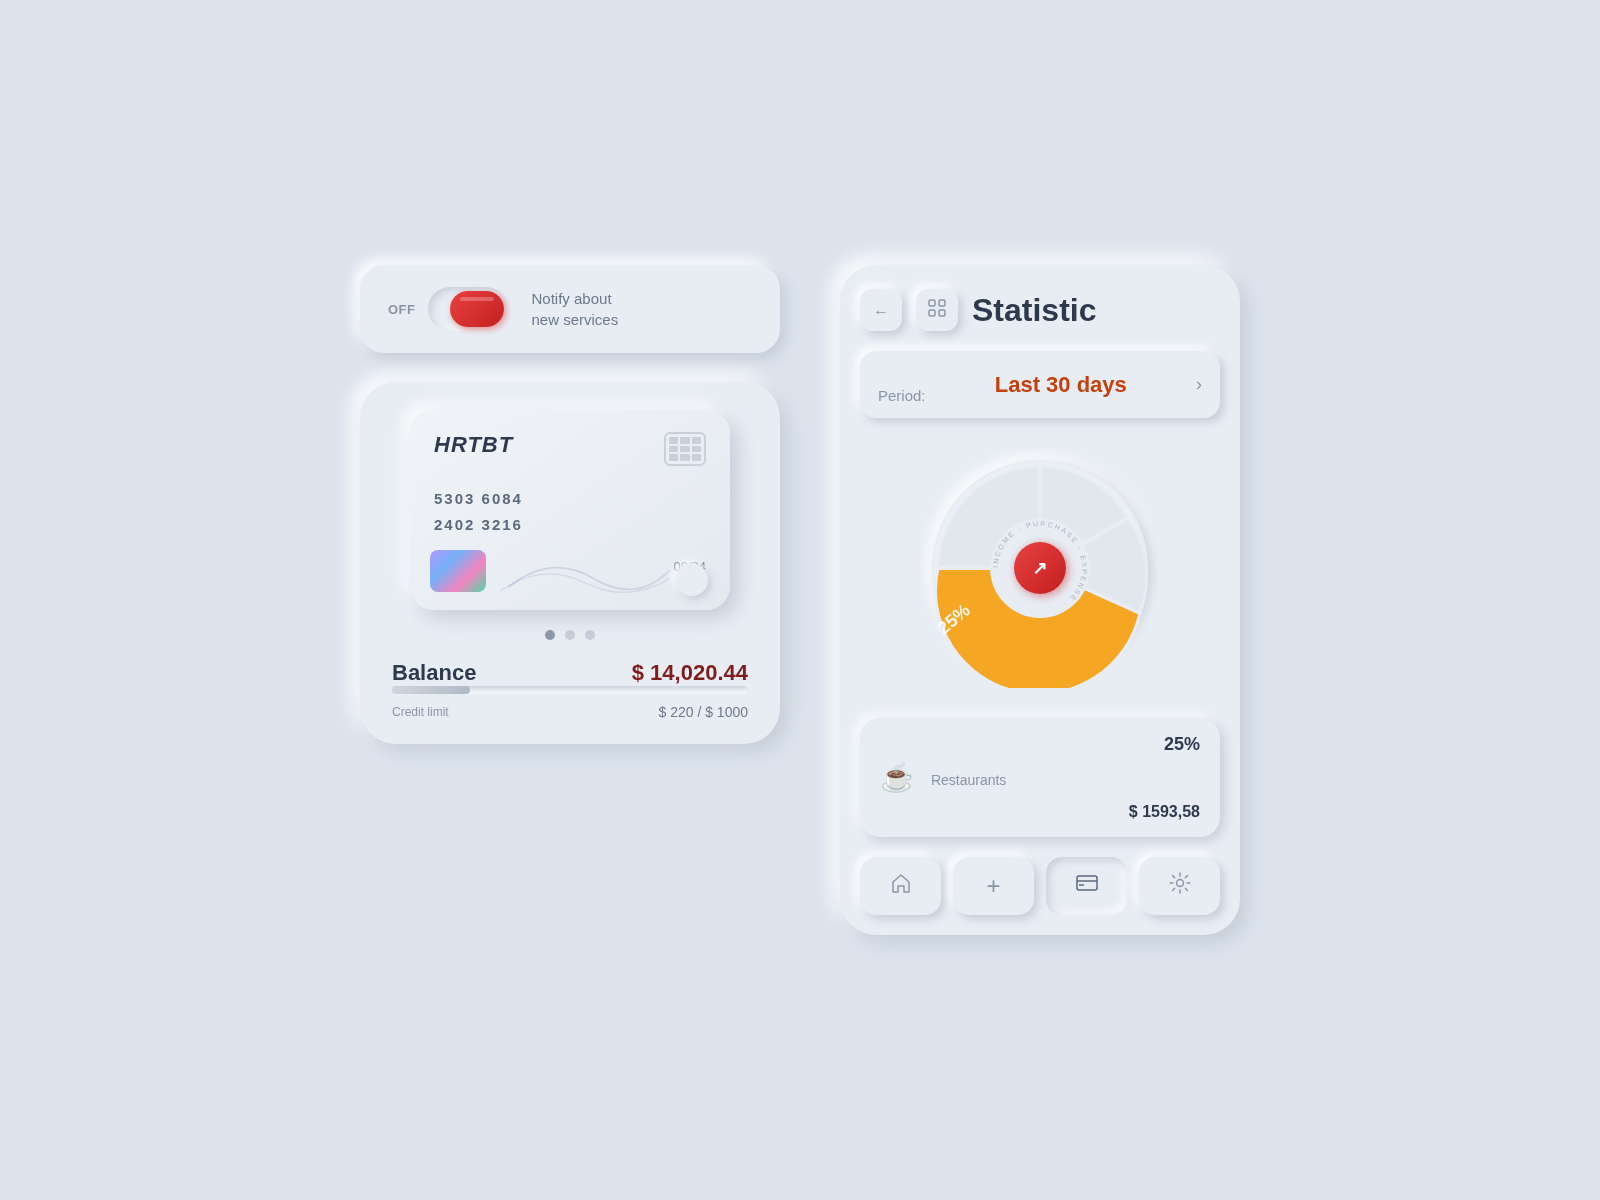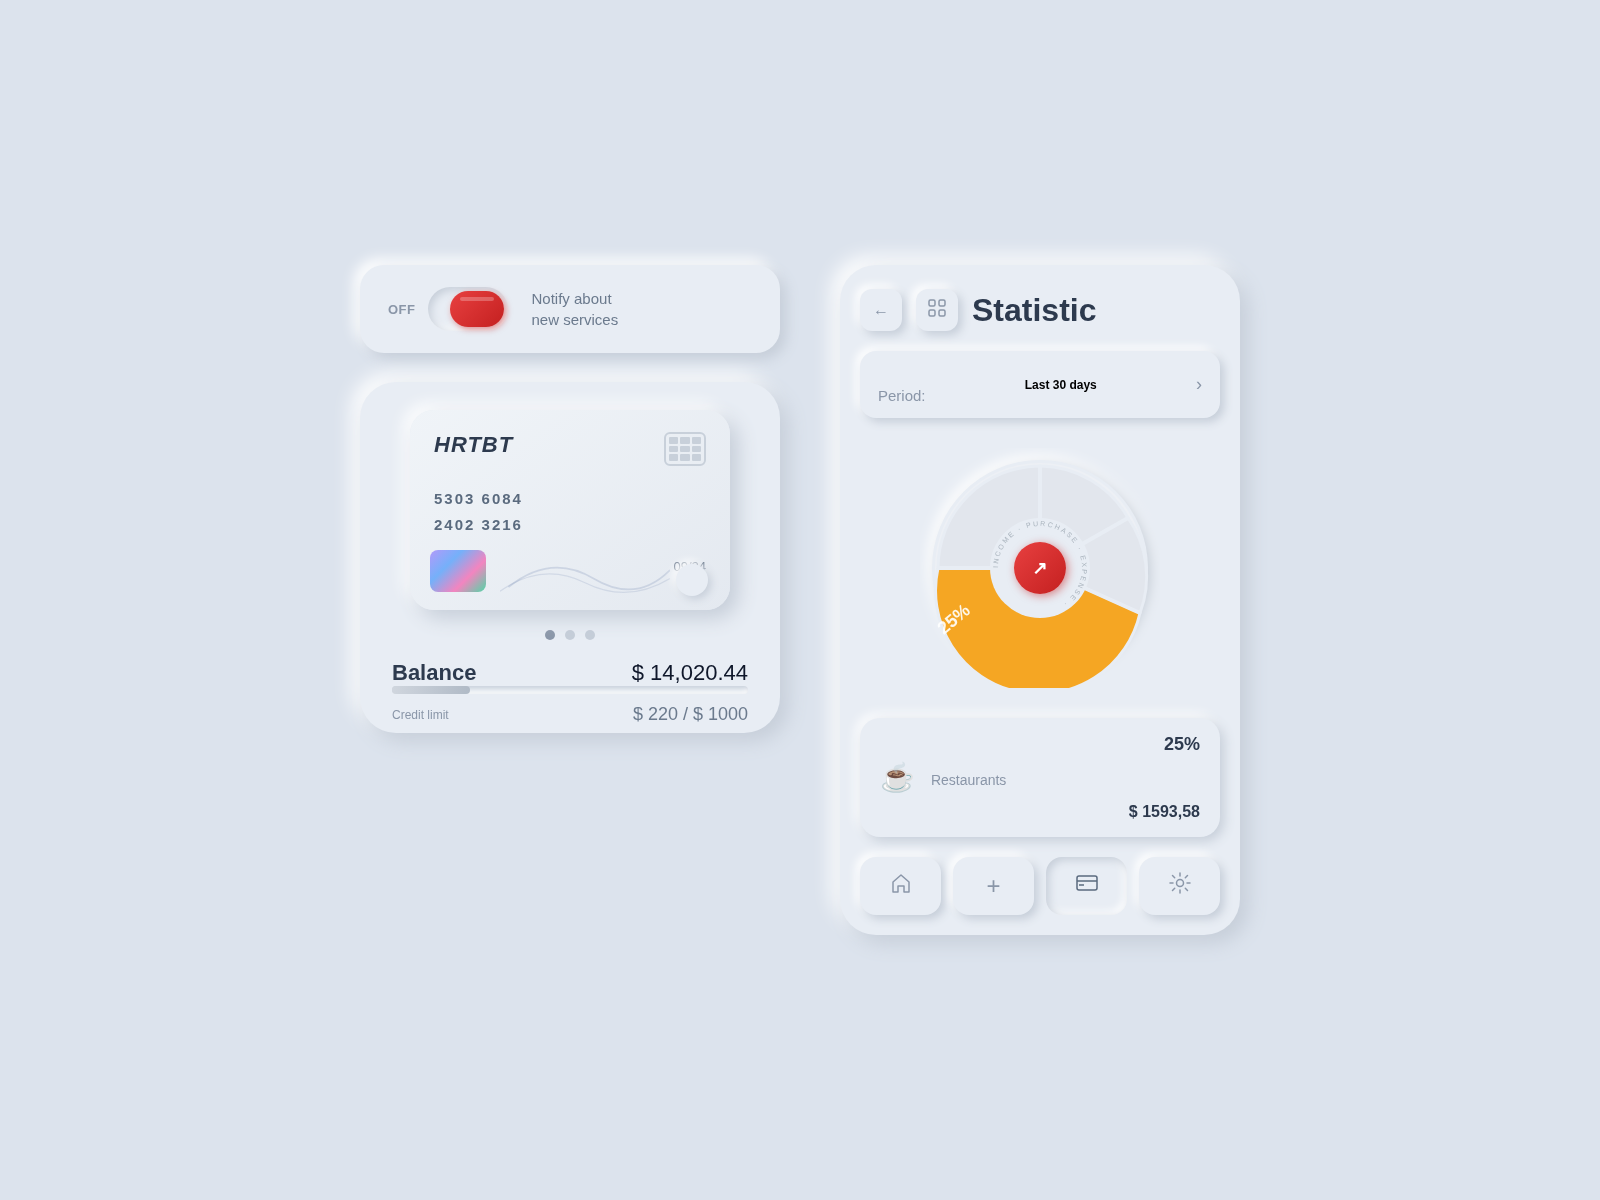--- a/index.html
+++ b/index.html
@@ -92,21 +92,21 @@
     .toggle-text {
       font-size: 15px;
       color: #6b7a8d;
       line-height: 1.4;
     }
 
     
     .phone-card-wrapper {
       background: #e8edf4;
       border-radius: 36px;
-      padding: 28px 28px 8px;
+      padding: 28px 28px 24px;
       box-shadow: 8px 8px 20px #c5cdd8, -8px -8px 20px #ffffff;
       display: flex;
       flex-direction: column;
       align-items: center;
       gap: 20px;
     }
 
     .credit-card {
       width: 320px;
       height: 200px;
@@ -224,22 +224,22 @@
     }
 
     .balance-label {
       font-size: 22px;
       font-weight: 800;
       color: #2d3a4e;
     }
 
     .balance-amount {
       font-size: 22px;
-      font-weight: 400;
-      color: #0f172a;
+      font-weight: 700;
+      color: #7f1d1d;
     }
 
     .progress-bar-wrapper {
       width: 100%;
       height: 8px;
       background: #e8edf4;
       border-radius: 4px;
       box-shadow: inset 2px 2px 5px #c5cdd8, inset -2px -2px 5px #ffffff;
       margin-bottom: 10px;
     }
@@ -256,21 +256,21 @@
       justify-content: space-between;
       align-items: center;
     }
 
     .credit-limit-label {
       font-size: 12px;
       color: #8a96a8;
     }
 
     .credit-limit-amount {
-      font-size: 18px;
+      font-size: 14px;
       color: #6b7a8d;
       font-weight: 500;
     }
 
     
     .right-panel {
       width: 400px;
     }
 
     .stat-phone {
@@ -321,23 +321,23 @@
       justify-content: space-between;
     }
 
     .period-label {
       font-size: 15px;
       color: #8a96a8;
       margin-top: 22px;
     }
 
     .period-value {
-      font-size: 12px;
+      font-size: 22px;
       font-weight: 700;
-      color: #000000;
+      color: #c2410c;
     }
 
     .period-arrow {
       font-size: 18px;
       color: #8a96a8;
     }
 
     
     .pie-chart-container {
       display: flex;

